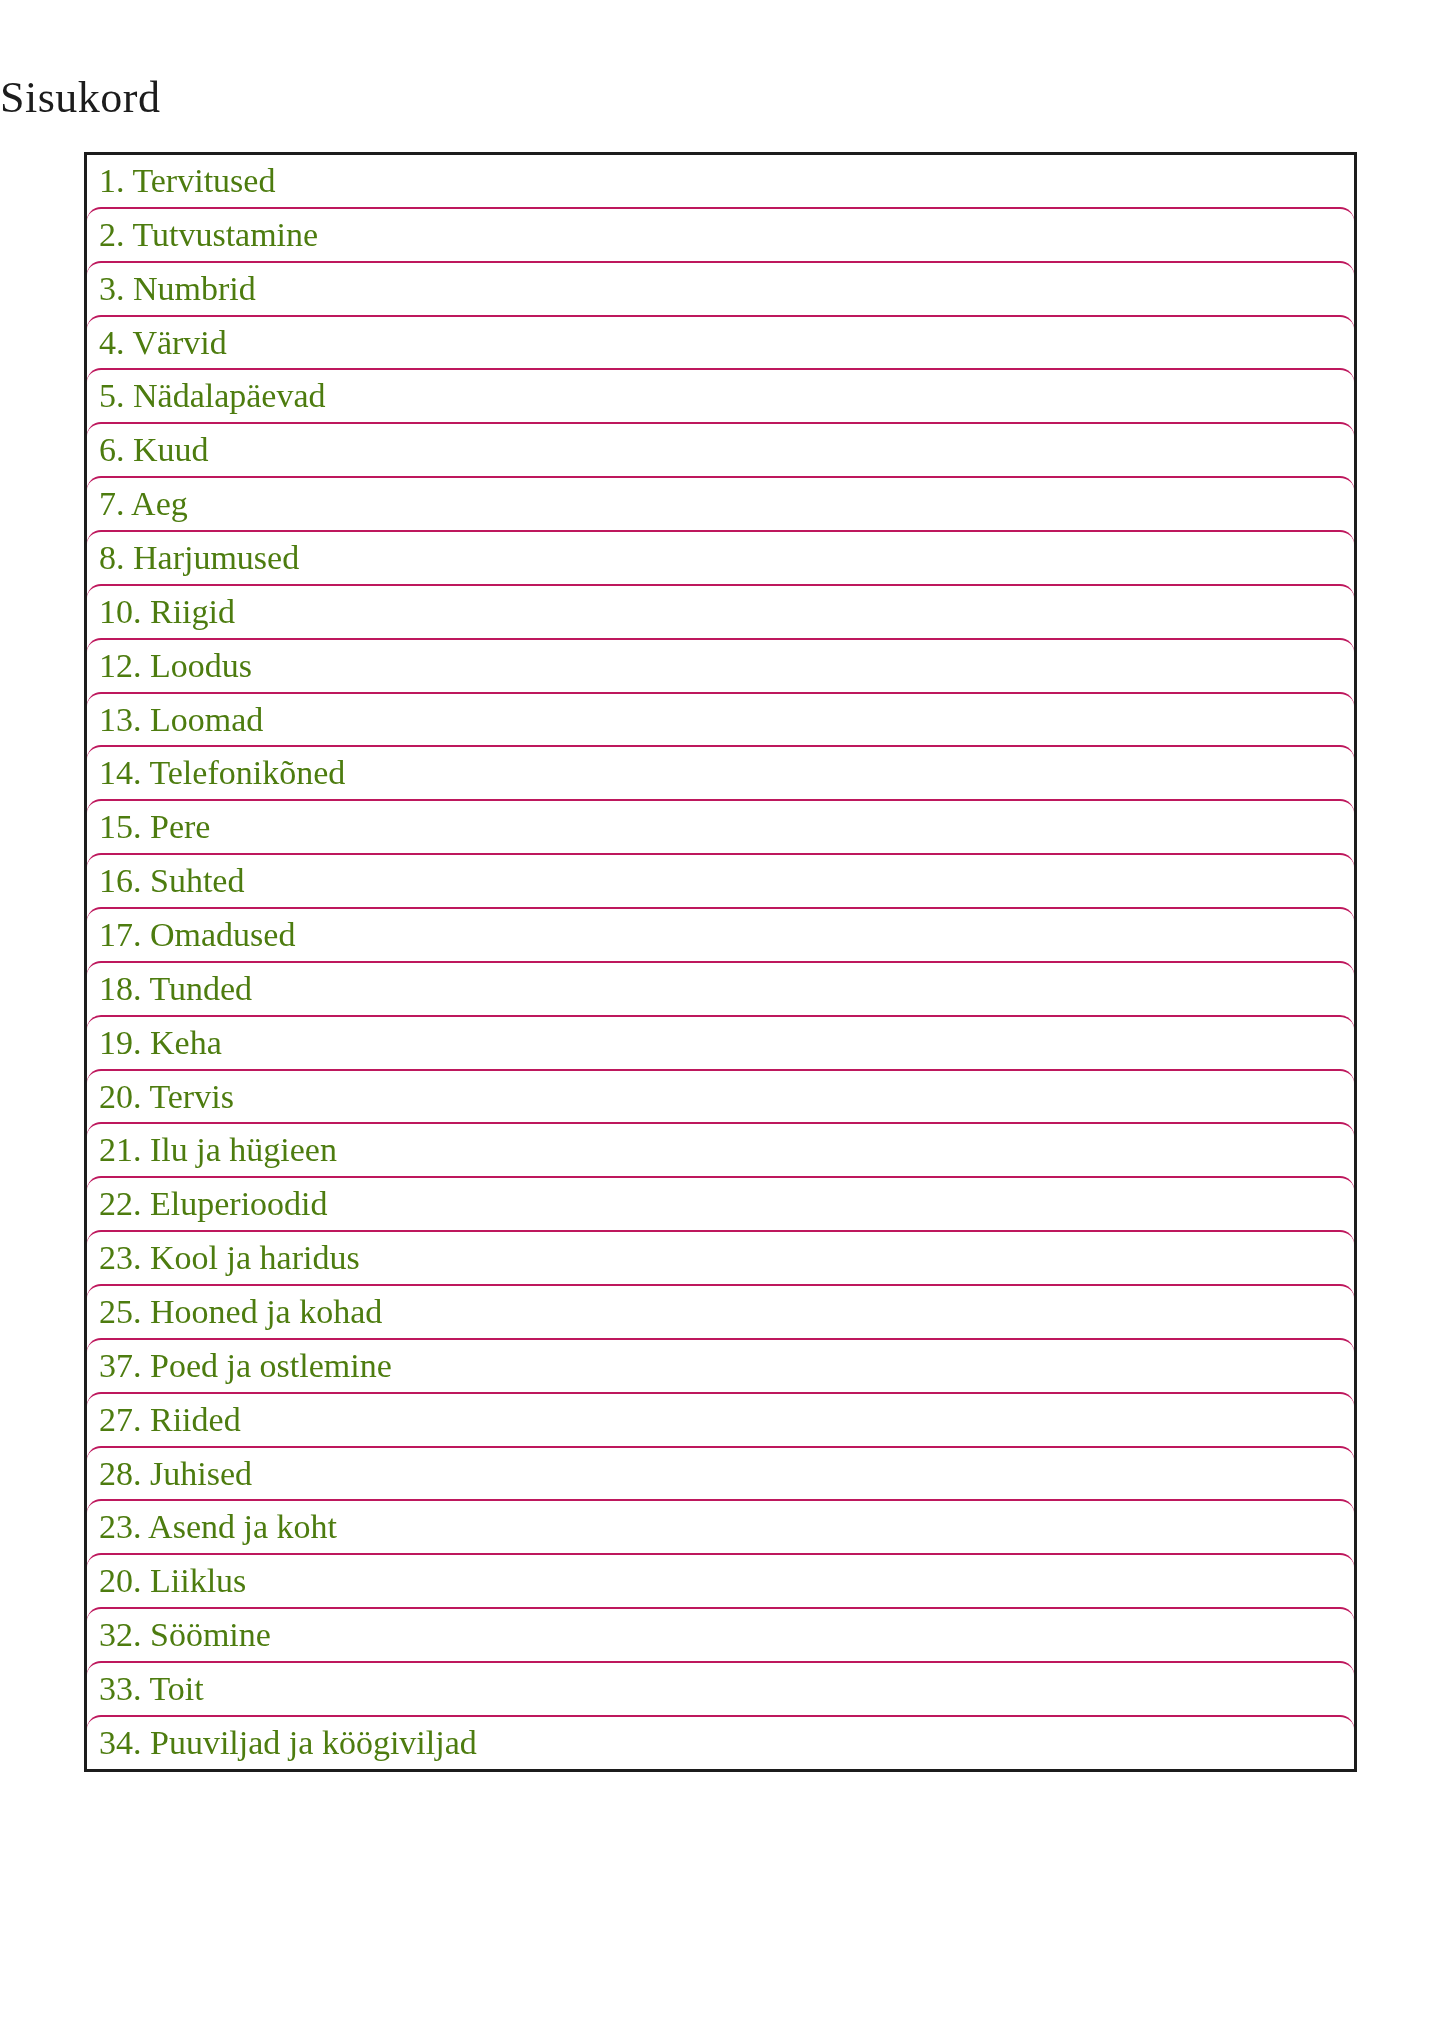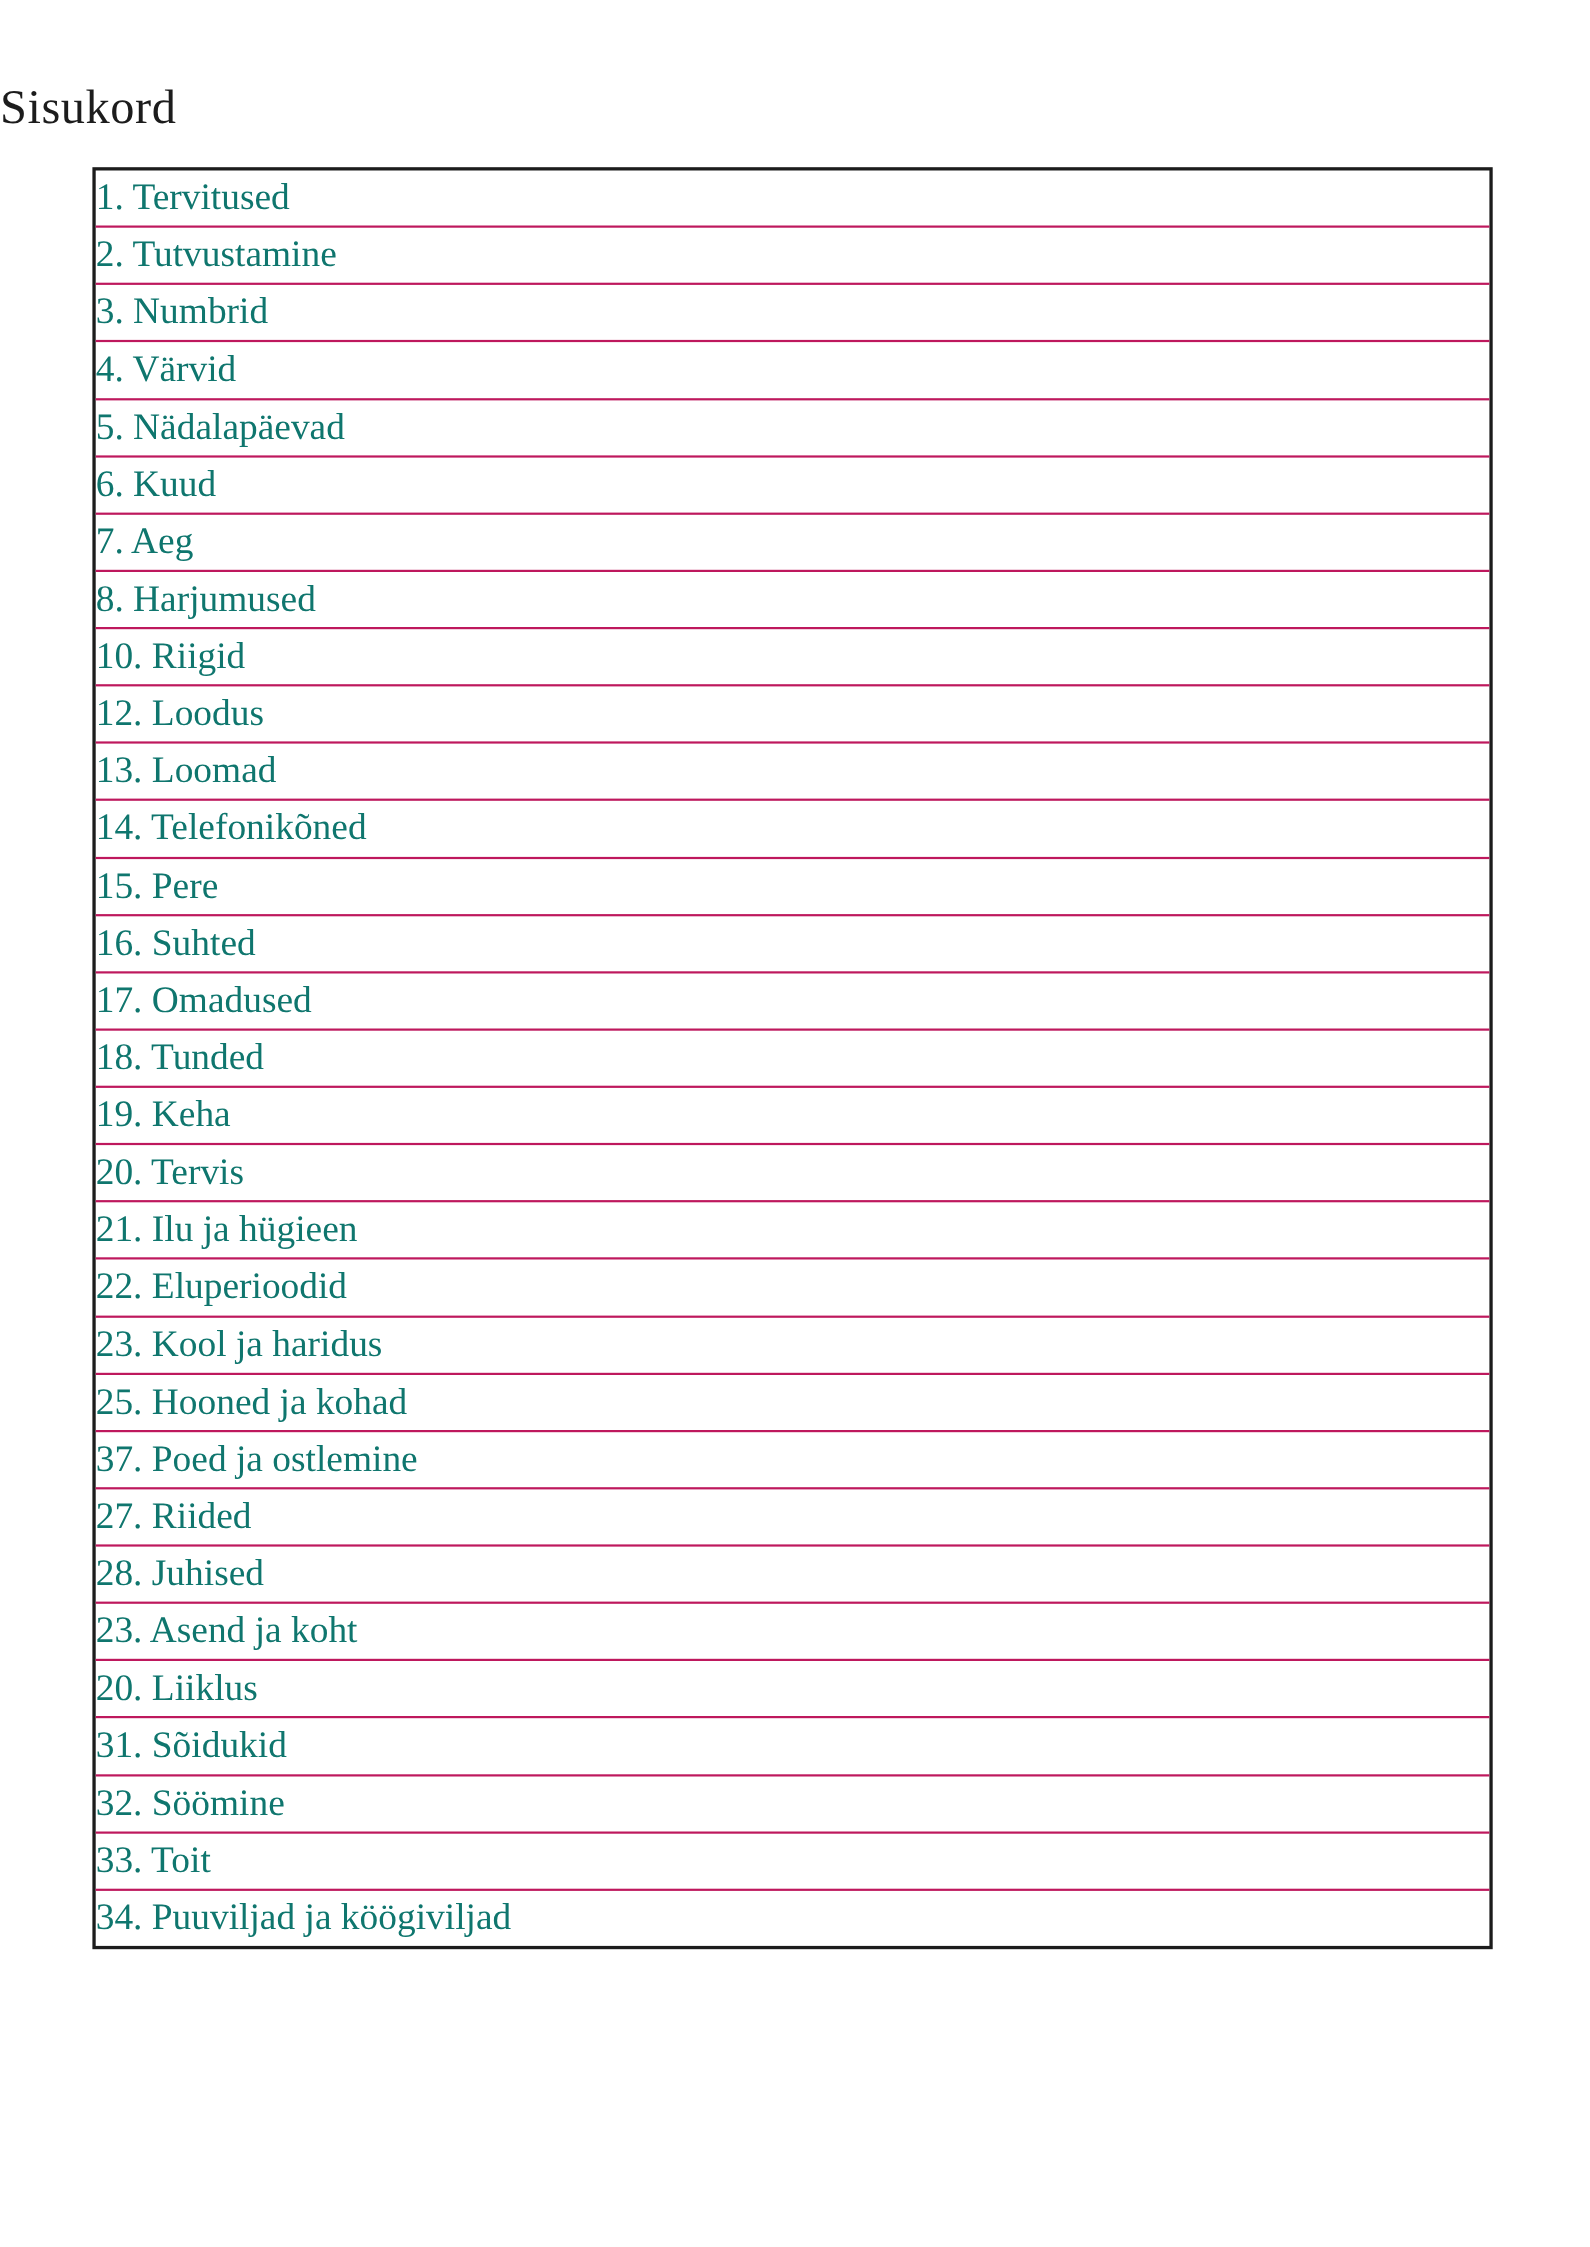--- a/index.html
+++ b/index.html
@@ -37,25 +37,27 @@
     box-sizing: border-box;
     border: 3px solid #1c1c1c;
     display: flex;
     flex-direction: column;
     background: #ffffff;
   }
   .toc-row {
     flex: 1 1 0;
     display: flex;
     align-items: center;
+    padding-left: 12px;
     font-size: 34px;
     line-height: 1;
-    color: #0f766e;
+    color: #4d7c0f;
     white-space: nowrap;
     overflow: hidden;
+    border-radius: 14px;
   }
   .toc-row + .toc-row {
     border-top: 2px solid #be185d;
   }
 </style>
 </head>
 <body>
 
 <div class="page">
   <h1 class="page-title">Sisukord</h1>
@@ -81,18 +83,17 @@
       <div class="toc-row">20. Tervis</div>
       <div class="toc-row">21. Ilu ja hügieen</div>
       <div class="toc-row">22. Eluperioodid</div>
       <div class="toc-row">23. Kool ja haridus</div>
       <div class="toc-row">25. Hooned ja kohad</div>
       <div class="toc-row">37. Poed ja ostlemine</div>
       <div class="toc-row">27. Riided</div>
       <div class="toc-row">28. Juhised</div>
       <div class="toc-row">23. Asend ja koht</div>
       <div class="toc-row">20. Liiklus</div>
-      <div class="toc-row">31. Sõidukid</div>
       <div class="toc-row">32. Söömine</div>
       <div class="toc-row">33. Toit</div>
       <div class="toc-row">34. Puuviljad ja köögiviljad</div>
     </div>
 </div>
 
 </body></html>

